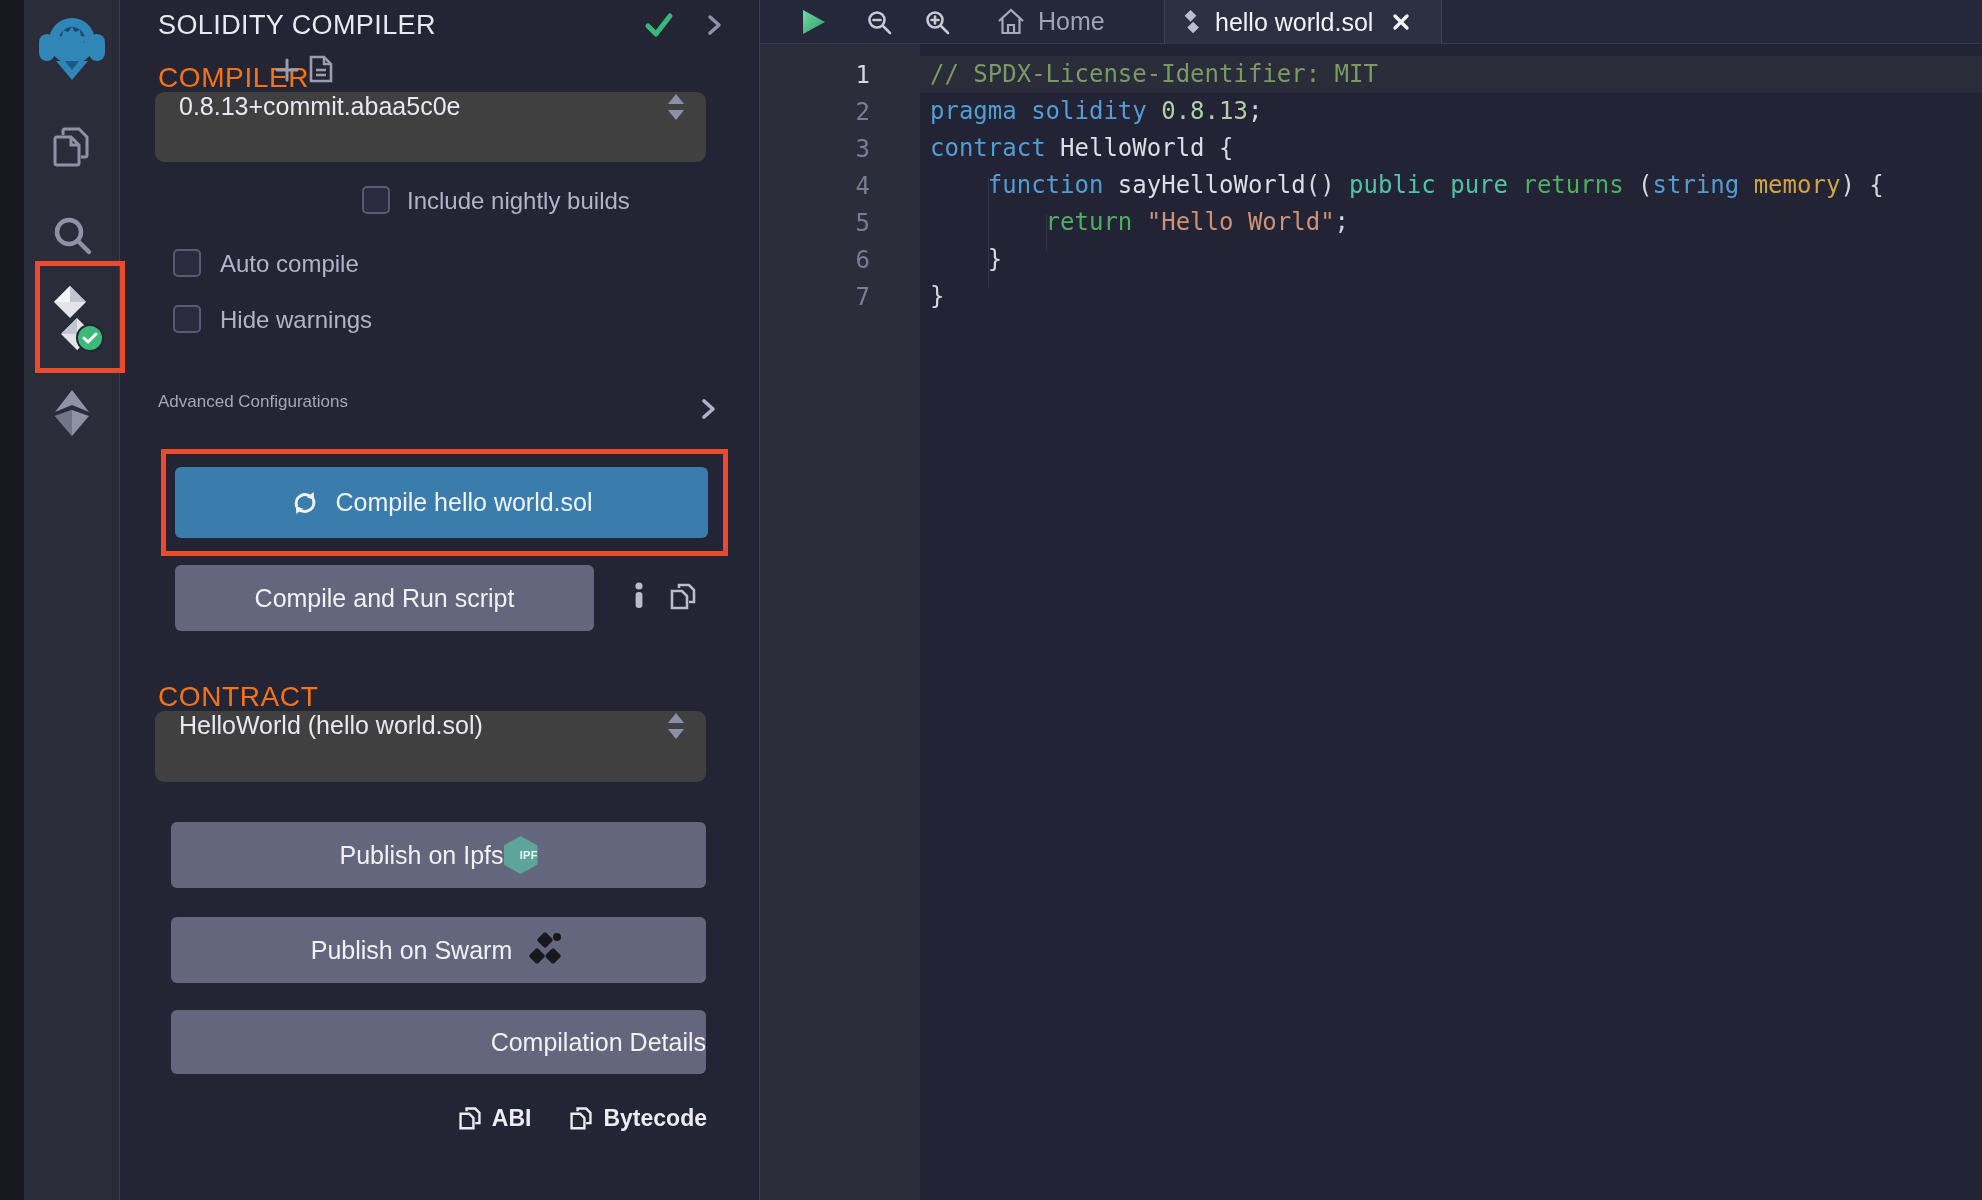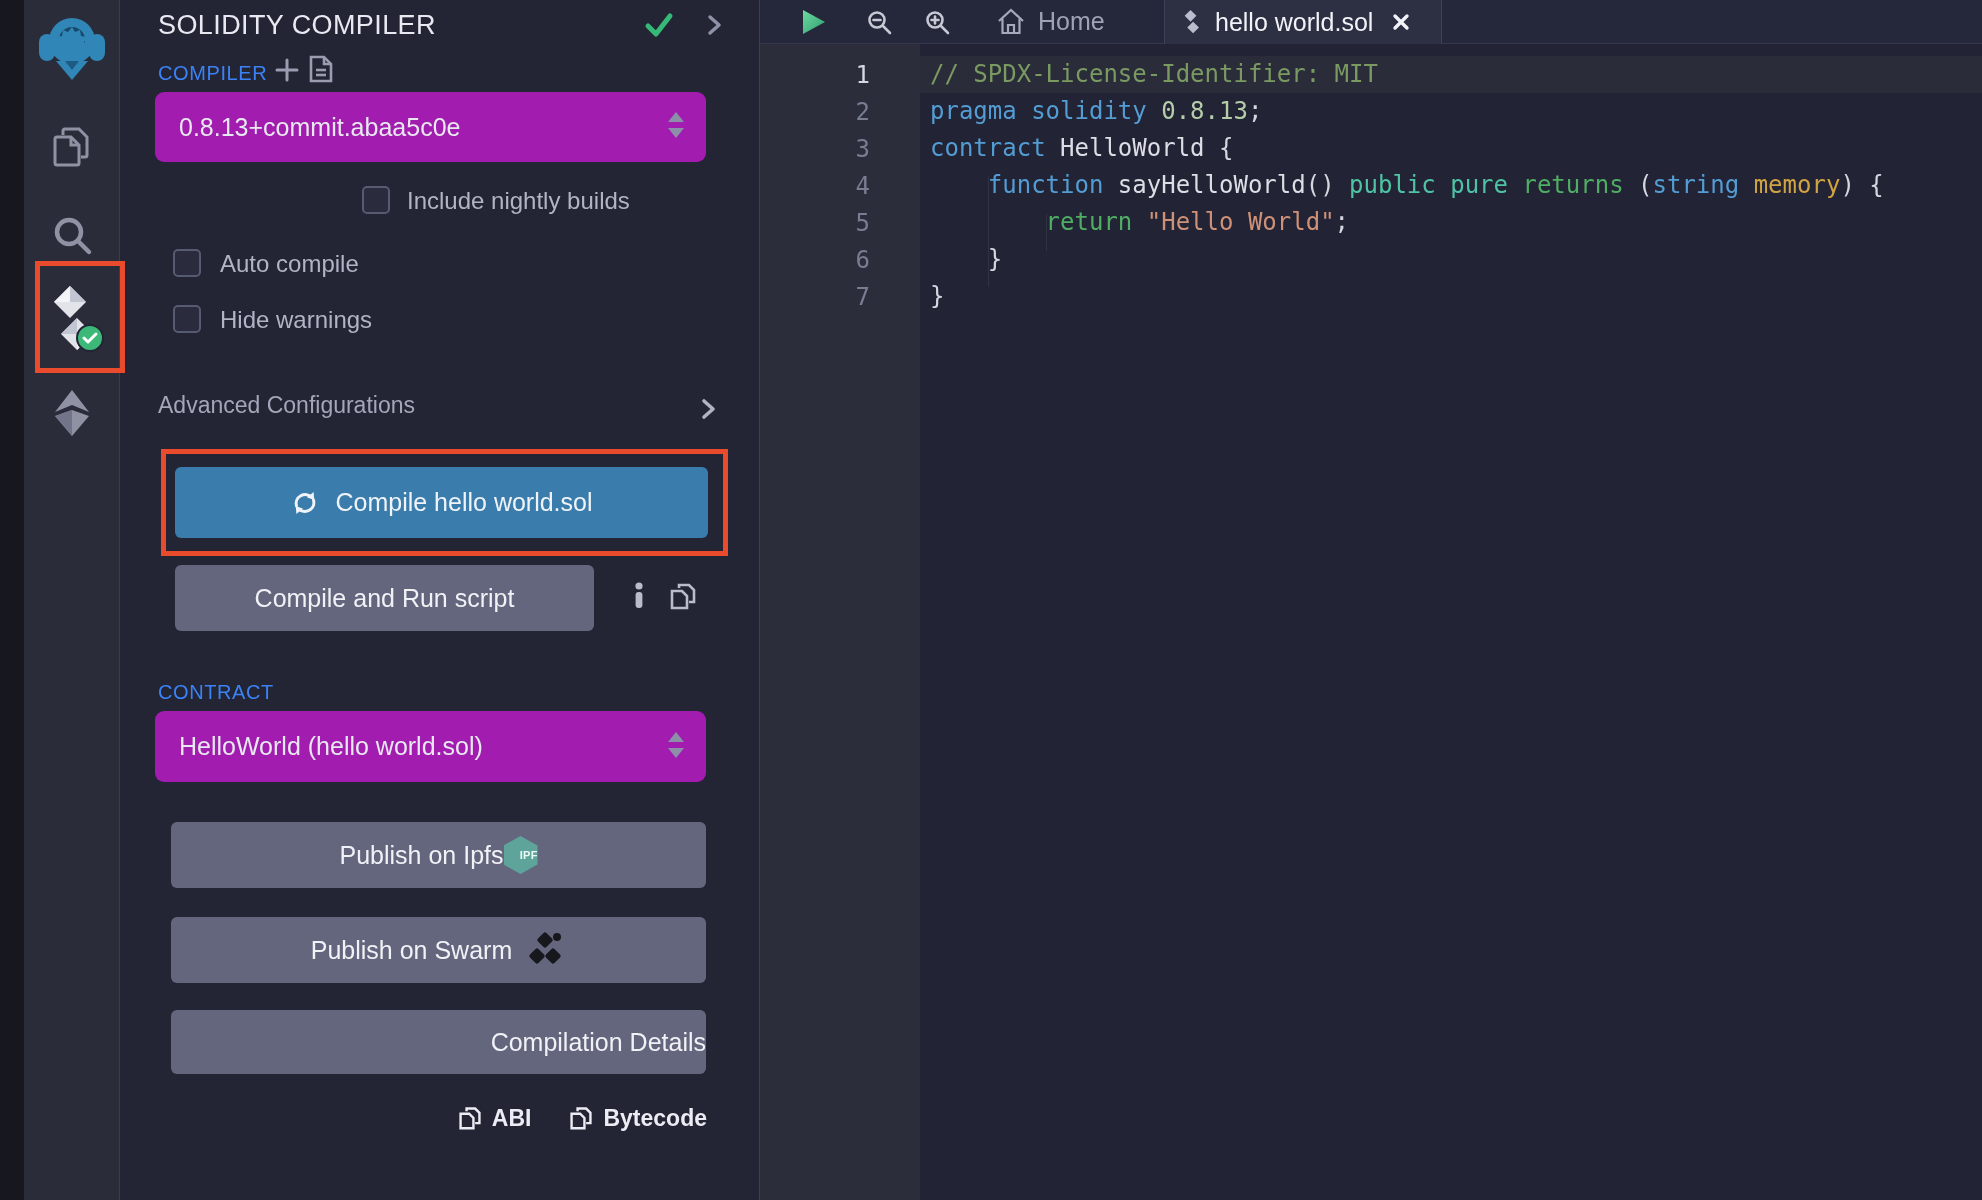--- a/index.html
+++ b/index.html
@@ -10,36 +10,36 @@
   
   .iconbar { position:relative; width:96px; height:100%; background:#2a2c3a; border-right:1px solid #3a3d50; flex:0 0 auto; }
   .ib-item { position:absolute; display:flex; align-items:center; justify-content:center; cursor:pointer; }
   .hl-box { position:absolute; border:5px solid #e94b2c; z-index:20; pointer-events:none; }
 
   
   .sidepanel { position:relative; width:640px; height:100%; background:#232434; border-right:1px solid #3c3f52; flex:0 0 auto; }
   .p-title { position:absolute; left:38px; top:10px; font-size:27px; font-weight:500; color:#e9eaf1; letter-spacing:0.4px; }
   .p-check { position:absolute; left:524px; top:10px; }
   .p-chev { position:absolute; left:582px; top:13px; }
-  .sec-label { font-size:20px; color:#3b82f6; letter-spacing:0.6px; }
+  .sec-label { font-size:28px; color:#f97316; letter-spacing:0.6px; }
   .compiler-label { position:absolute; left:38px; top:62px; }
   .plus-ic { position:absolute; left:153px; top:56px; }
   .doc-ic { position:absolute; left:188px; top:54px; }
 
-  .sel { position:absolute; background:#a21caf; border-radius:9px; display:flex; align-items:center; cursor:pointer; }
+  .sel { position:absolute; background:#404040; border-radius:9px; display:flex; cursor:pointer; }
   .sel-version { left:35px; top:92px; width:551px; height:70px; }
   .sel-contract { left:35px; top:711px; width:551px; height:71px; }
   .sel-text { padding-left:24px; font-size:25px; color:#e8e9f0; flex:1; white-space:nowrap; overflow:hidden; }
   .sel-arrows { padding-right:20px; }
 
   .chk-row-label { font-size:24px; color:#b2b4c6; }
   .checkbox { position:absolute; width:28px; height:28px; border-radius:5px; background:#2a2c3e; border:2px solid #575b72; cursor:pointer; }
   .lbl { position:absolute; cursor:default; }
 
-  .advanced { position:absolute; left:38px; top:392px; font-size:23px; color:#a4a6ba; }
+  .advanced { position:absolute; left:38px; top:392px; font-size:17px; color:#a4a6ba; }
   .adv-chev { position:absolute; left:575px; top:396px; cursor:pointer; }
 
   .btn { position:absolute; border:none; border-radius:6px; display:flex; align-items:center; justify-content:center; cursor:pointer; font-family:"Liberation Sans", sans-serif; }
   .btn-primary { left:55px; top:467px; width:533px; height:71px; background:#3a7cab; color:#f0f4f9; font-size:25px; gap:15px; }
   .btn-sec { background:#64667e; color:#f1f2f6; font-size:25px; }
   .btn-run { left:55px; top:565px; width:419px; height:66px; }
   .btn-ipfs { left:51px; top:822px; width:535px; height:66px; gap:0; }
   .btn-swarm { left:51px; top:917px; width:535px; height:66px; gap:14px; }
   .btn-details { left:51px; top:1010px; width:535px; height:64px;justify-content:flex-end; }
 

